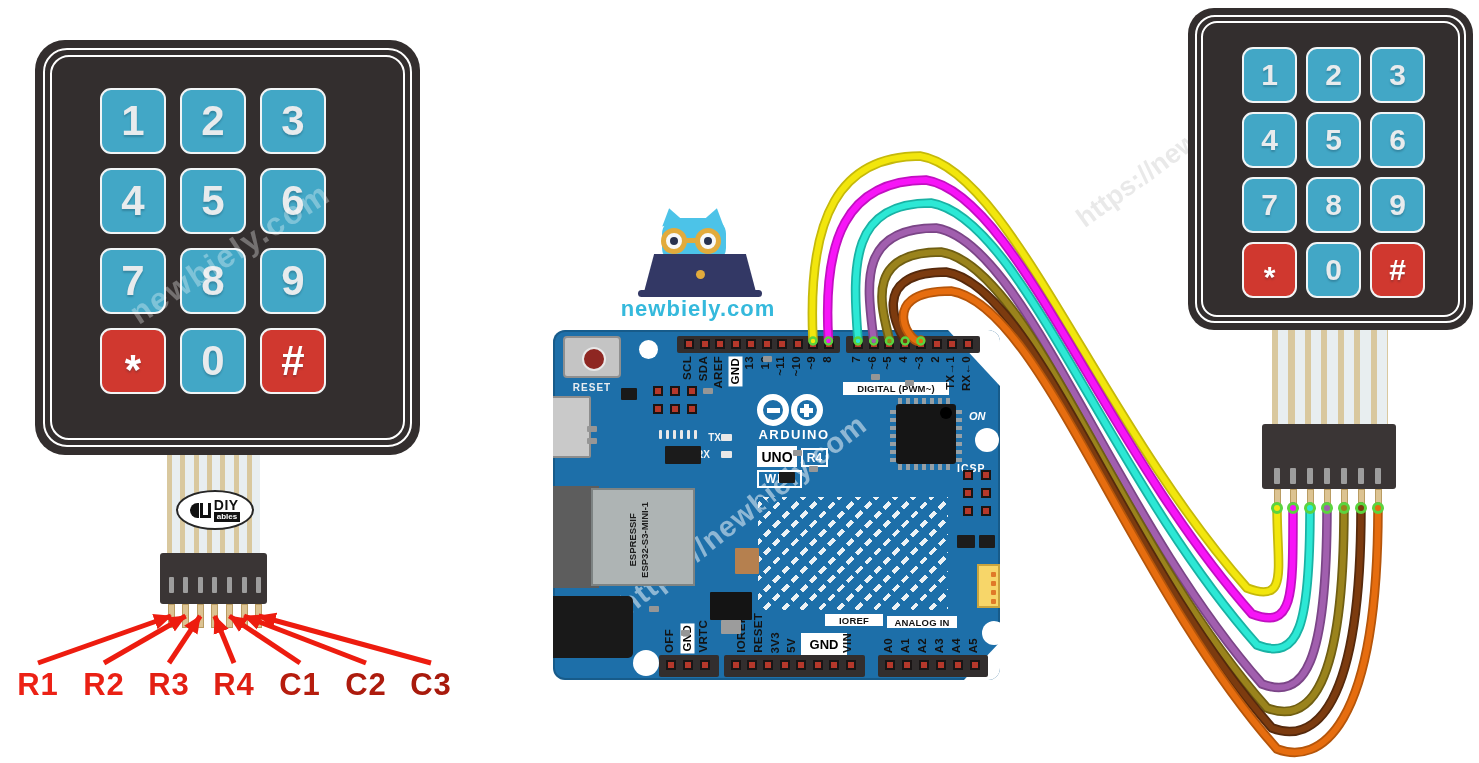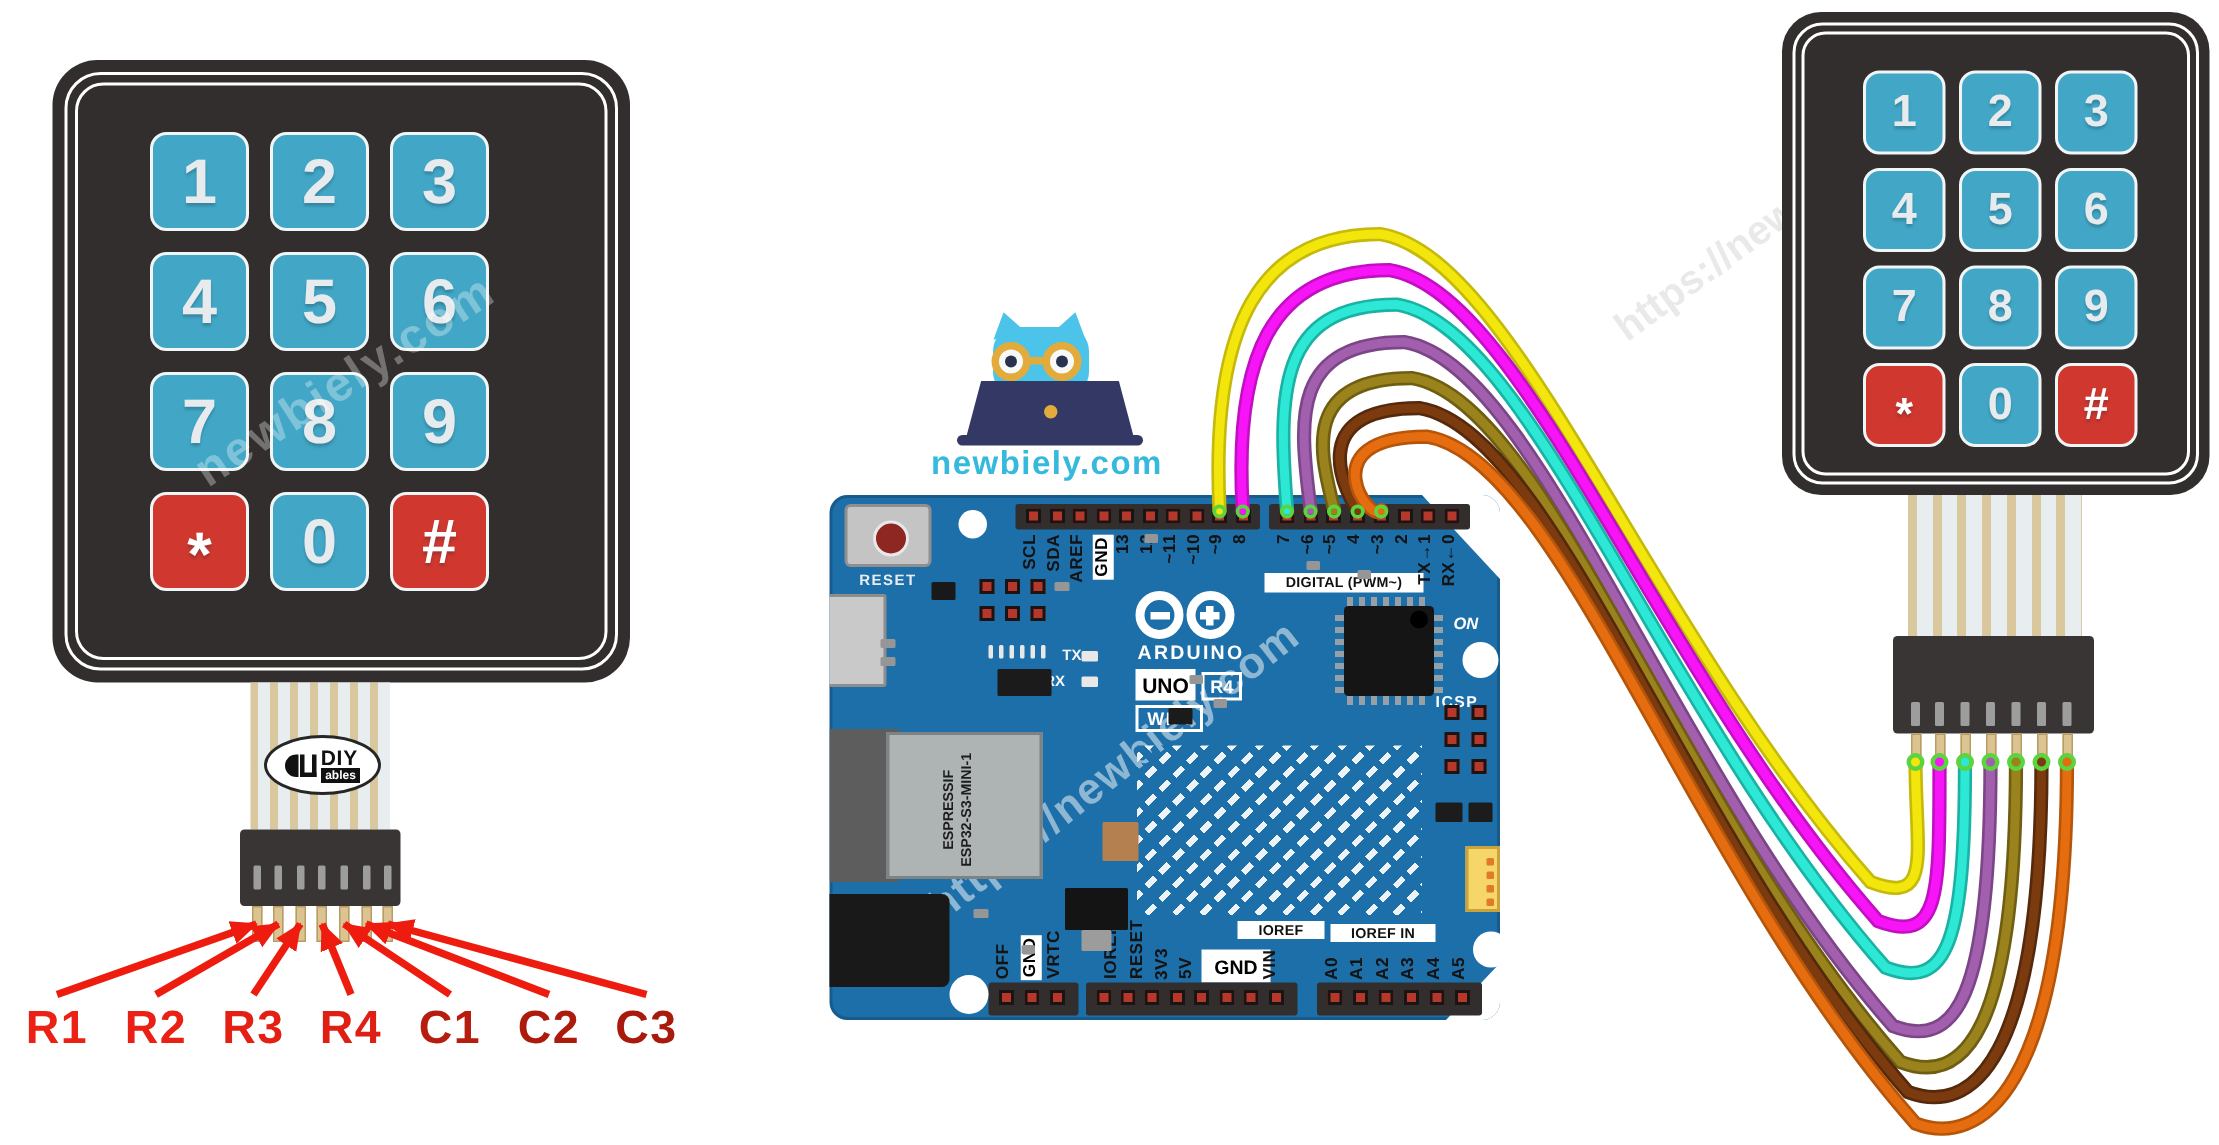--- a/index.html
+++ b/index.html
@@ -245,21 +245,21 @@
         <div class="qfp-pb"></div>
         <div class="qfp-pl"></div>
         <div class="qfp-pr"></div>
       <div class="qfp-body"></div>
         <div class="qfp-dot"></div>
     </div>
     <div class="icsp-label">ICSP</div>
     <div class="on-label">ON</div>
     <div class="whitebar" style="left:290px;top:52px;width:106px;height:13px;">DIGITAL (PWM~)</div>
     <div class="whitebar" style="left:272px;top:284px;width:58px;height:12px;">IOREF</div>
-    <div class="whitebar" style="left:334px;top:286px;width:70px;height:12px;">IOREF IN</div>
+    <div class="whitebar" style="left:334px;top:286px;width:70px;height:12px;">ANALOG IN</div>
     <div class="gnd-hbox">GND</div>
     <div class="txrx" style="left:148px;top:102px;">TX</div>
     <div class="txrx" style="left:137px;top:119px;">RX</div>
     <div class="ypart"></div>
   <div class="strip" style="left: 124px; top: 6px; width: 163px; height: 17px;"></div>
       <div class="strip" style="left: 293px; top: 6px; width: 134px; height: 17px;"></div>
       <div class="pinsq" style="left: 131px; top: 9px;"></div>
       <div class="vpin top" style="left: 129px;">SCL</div>
       <div class="pinsq" style="left: 146.5px; top: 9px;"></div>
       <div class="vpin top" style="left: 144.5px;">SDA</div>

